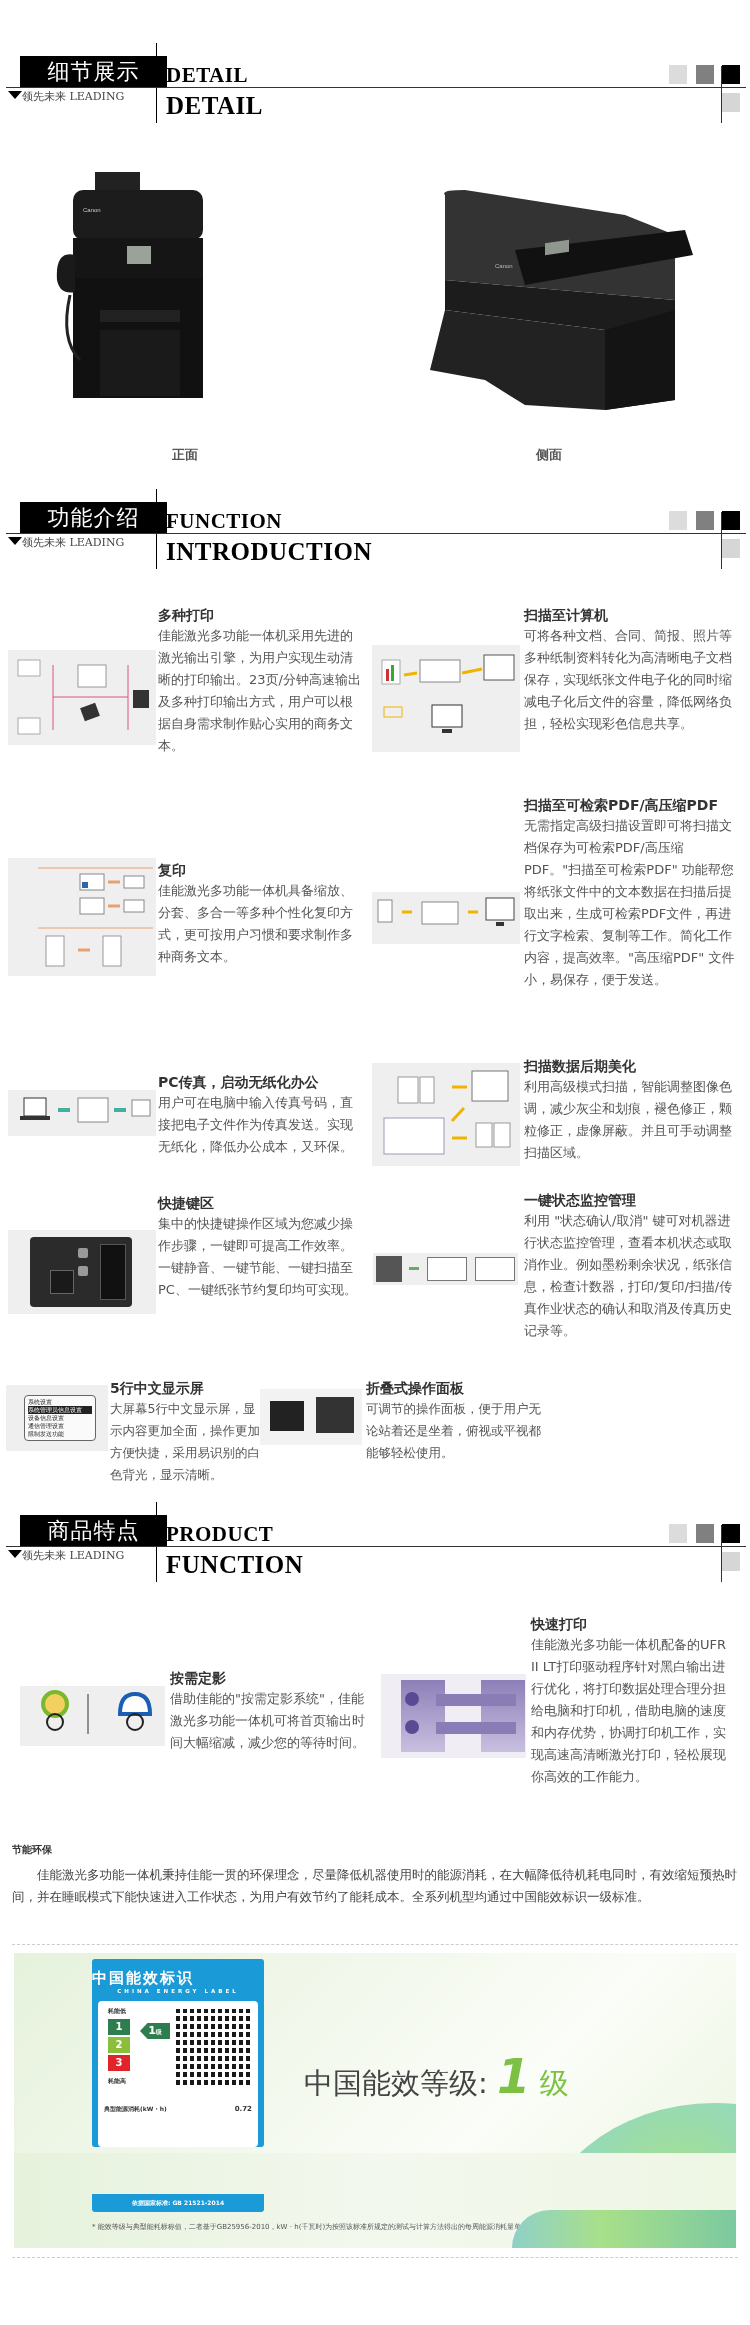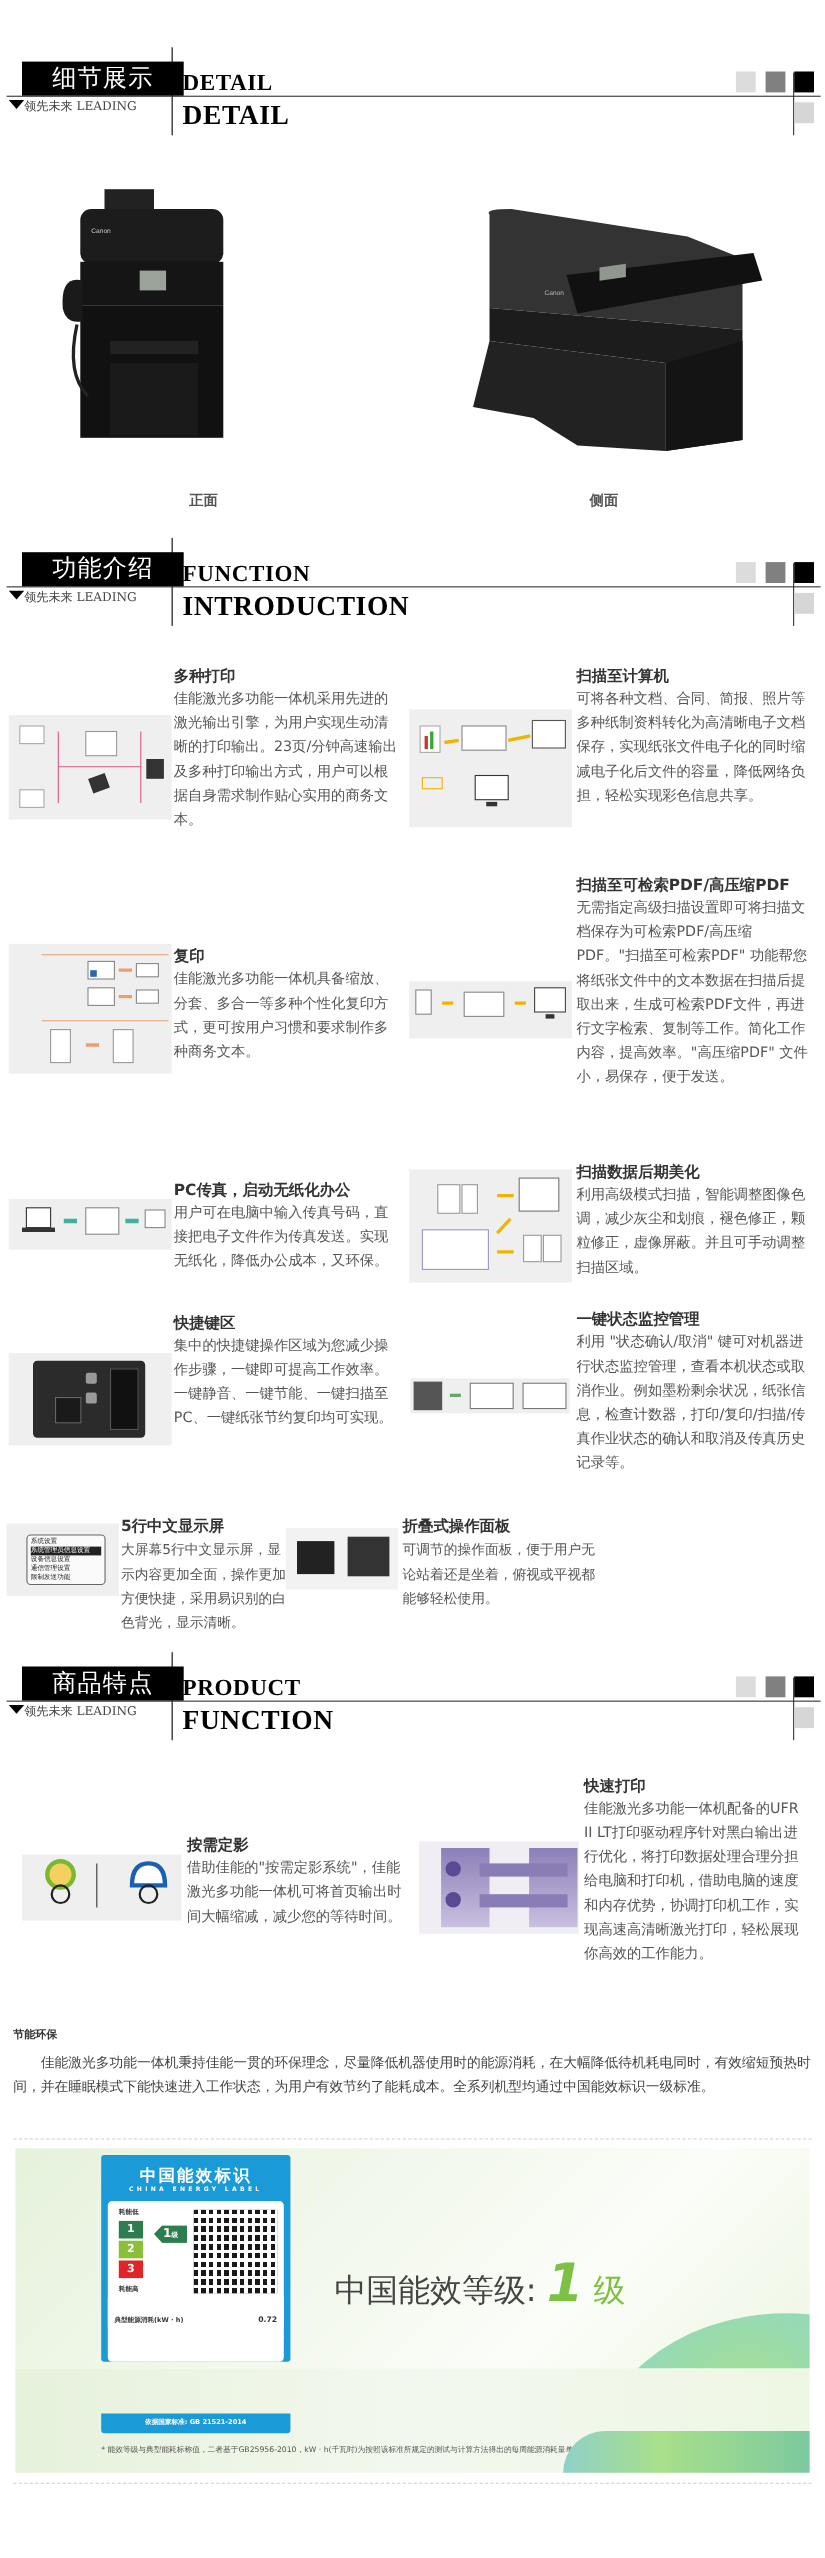--- a/index.html
+++ b/index.html
@@ -29,21 +29,21 @@
   .feat-img { position: absolute; background: #efefef; overflow: hidden; }
   .feat-text { position: absolute; font-size: 13px; line-height: 22px; color: #555; }
   .feat-text .title { font-weight: bold; color: #333; font-size: 14px; line-height: 20px; }
 
   .env-title { position: absolute; left: 12px; top: 1843px; font-weight: bold; font-size: 10px; color: #333; }
   .env-body { position: absolute; left: 12px; top: 1864px; width: 726px; font-size: 12.5px; line-height: 22px; color: #444; text-indent: 2em; }
   .dotted { position: absolute; left: 12px; width: 726px; border-top: 1px dashed #ccc; }
 
   .energy { position: absolute; left: 14px; top: 1953px; width: 722px; height: 200px; background: linear-gradient(135deg, #e6f2dc 0%, #f2f8ec 40%, #fbfdf8 70%, #eef6e4 100%); overflow: hidden; }
   .label-card { position: absolute; left: 78px; top: 6px; width: 172px; height: 188px; background: #1a9ad6; border-radius: 3px; }
-  .label-card .lt { color: #fff; text-align: center; font-weight: bold; font-size: 15px; margin-top: 10px; letter-spacing: 2px; }
+  .label-card .lt { color: #fff; text-align: left; font-weight: bold; font-size: 15px; margin-top: 10px; letter-spacing: 2px; }
   .label-card .ls { color: #fff; text-align: center; font-size: 5.5px; letter-spacing: 3px; font-weight: bold; }
   .label-card .inner { position: absolute; left: 6px; top: 42px; width: 160px; height: 118px; background: #fff; border-radius: 4px; }
   .label-card .inner2 { position: absolute; left: 6px; top: 164px; width: 160px; height: 40px; background: #fff; border-radius: 4px; }
   .grade { position: absolute; left: 10px; width: 22px; height: 16px; color: #fff; font-weight: bold; font-size: 10px; text-align: center; line-height: 16px; }
   .qr { position: absolute; left: 78px; top: 8px; width: 76px; height: 76px; background:
       repeating-linear-gradient(90deg, #000 0 4px, #fff 4px 7px),
       #000; opacity: 0.9; }
   .qr::before { content: ""; position: absolute; inset: 0; background: repeating-linear-gradient(0deg, transparent 0 5px, #fff 5px 8px); }
   .mini { position: absolute; font-size: 6px; color: #333; font-weight: bold; }
   .energy .big { position: absolute; left: 290px; top: 95px; font-size: 29px; color: #444; }

